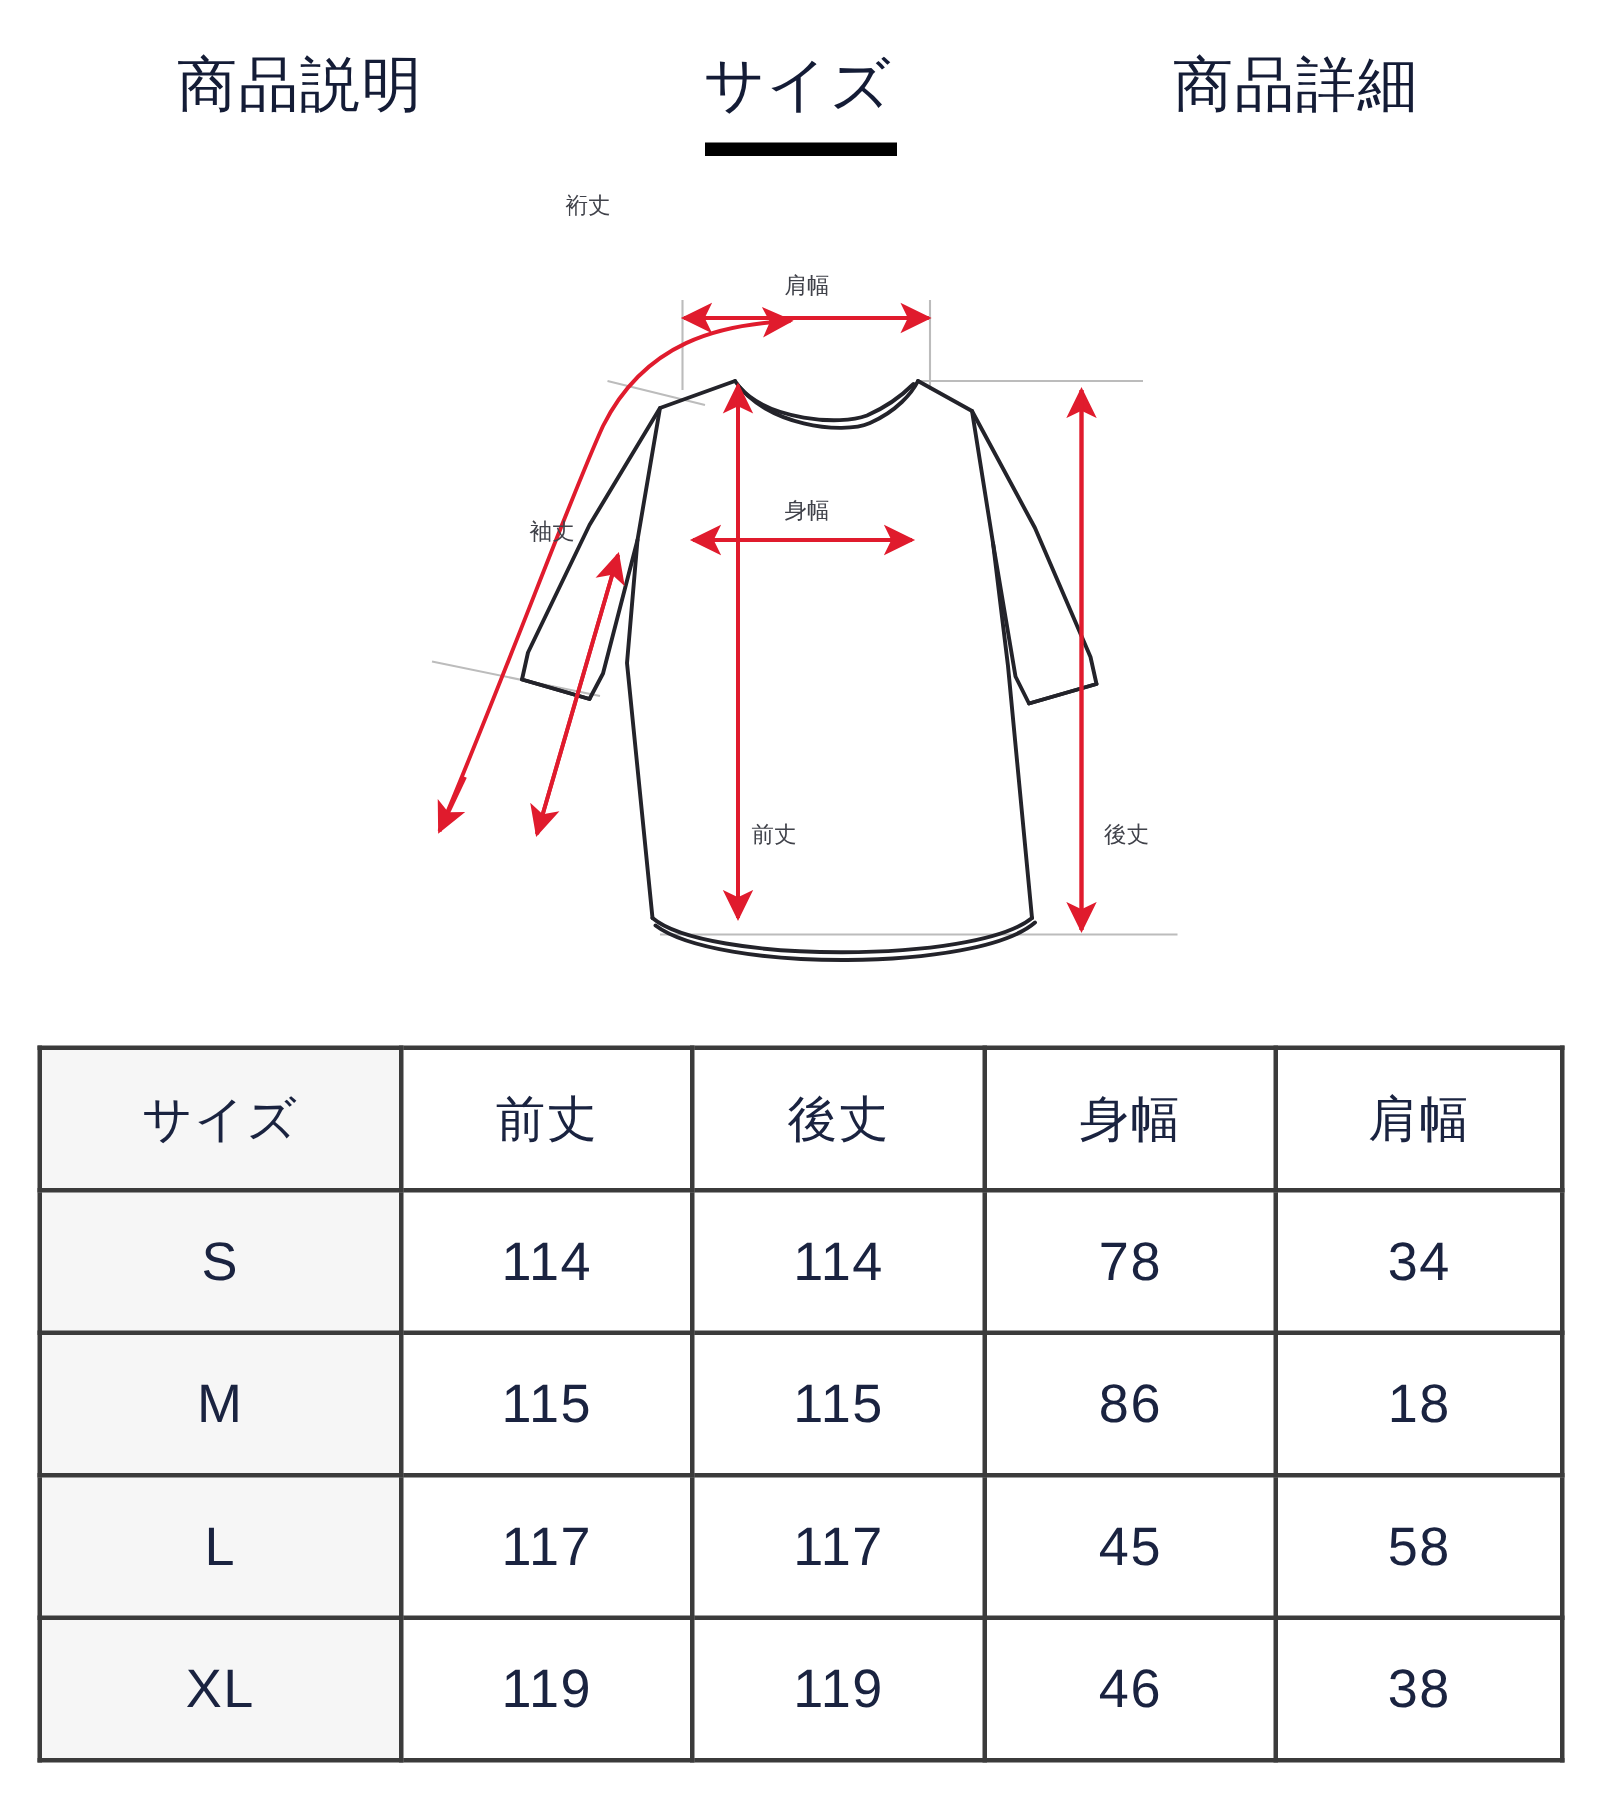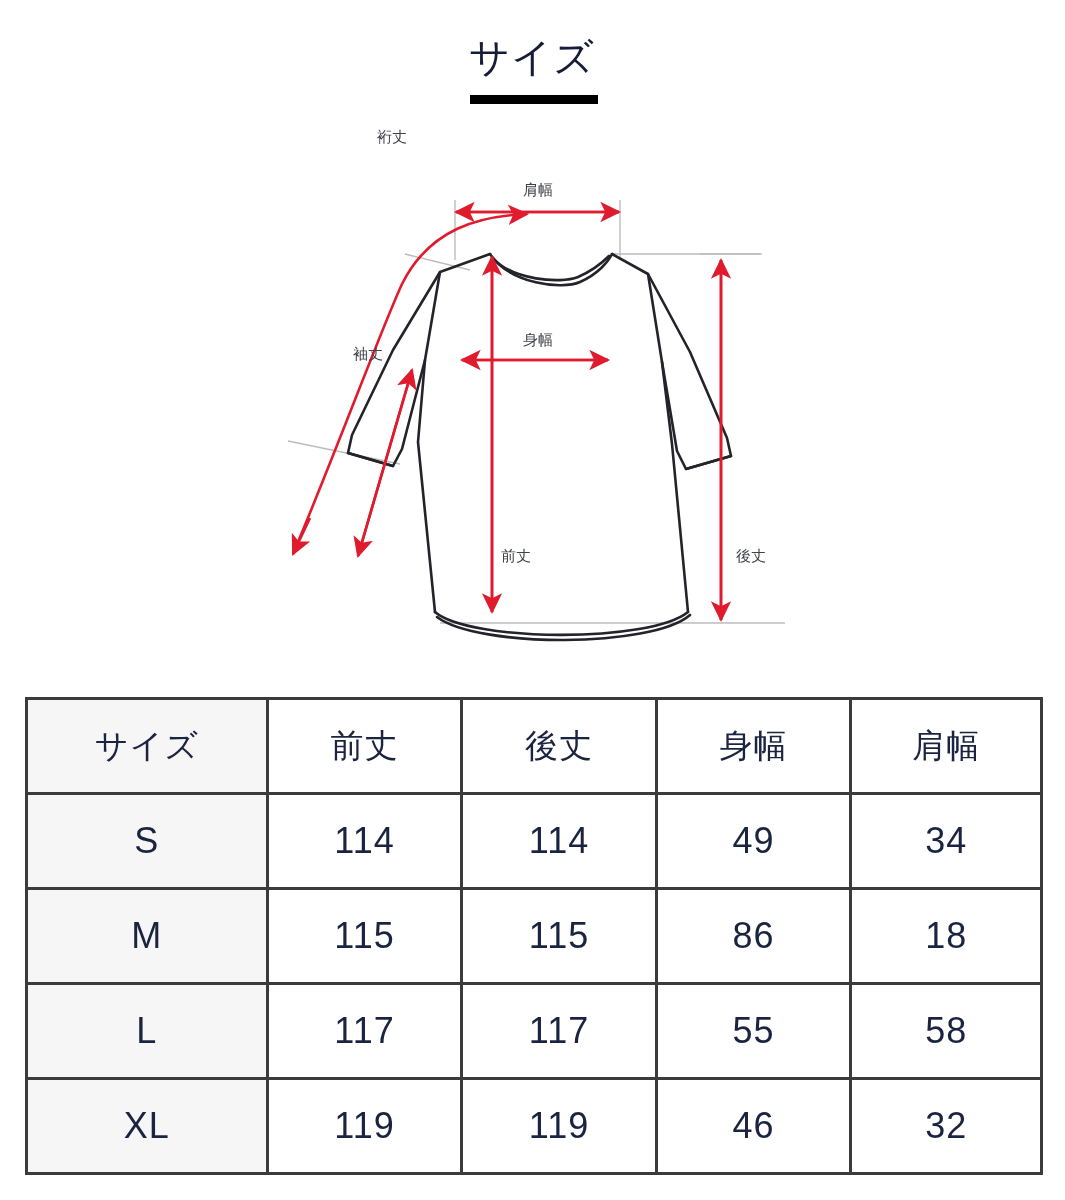--- a/index.html
+++ b/index.html
@@ -99,21 +99,23 @@
     font-size: 33px;
   }
   table.size-table td {
     font-size: 36px;
   }
 </style>
 </head>
 <body>
 
 <div class="tabbar">
+  <div class="tab tab-desc">商品説明</div>
   <div class="tab tab-size">サイズ</div>
+  <div class="tab tab-detail">商品詳細</div>
   <div class="tab-underline"></div>
 </div>
 
 <div class="diagram">
 <svg width="1065" height="560" viewBox="0 0 1065 560" xmlns="http://www.w3.org/2000/svg">
   <defs>
     <marker id="ah" markerWidth="9" markerHeight="9" refX="7.2" refY="4.5" orient="auto" markerUnits="strokeWidth">
       <path d="M0,0.6 L8,4.5 L0,8.4 L1.9,4.5 Z" fill="#e01b2d"></path>
     </marker>
     <marker id="ah2" markerWidth="9" markerHeight="9" refX="7.2" refY="4.5" orient="auto" markerUnits="strokeWidth">
@@ -206,39 +208,39 @@
         <th>後丈</th>
         <th>身幅</th>
         <th>肩幅</th>
       </tr>
     </thead>
     <tbody>
       <tr>
         <td class="cell-size">S</td>
         <td>114</td>
         <td>114</td>
-        <td>49</td>
+        <td>78</td>
         <td>34</td>
       </tr>
       <tr>
         <td class="cell-size">M</td>
         <td>115</td>
         <td>115</td>
         <td>86</td>
         <td>18</td>
       </tr>
       <tr>
         <td class="cell-size">L</td>
         <td>117</td>
         <td>117</td>
-        <td>55</td>
+        <td>45</td>
         <td>58</td>
       </tr>
       <tr>
         <td class="cell-size">XL</td>
         <td>119</td>
         <td>119</td>
         <td>46</td>
-        <td>32</td>
+        <td>38</td>
       </tr>
     </tbody>
   </table>
 </div>
 
 </body></html>

